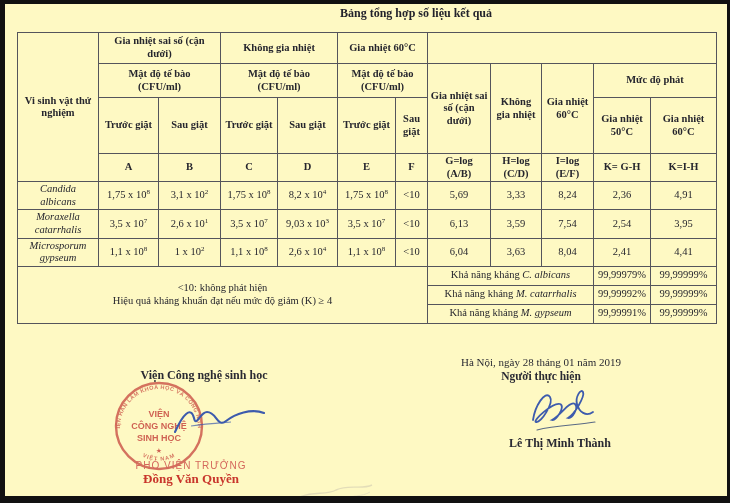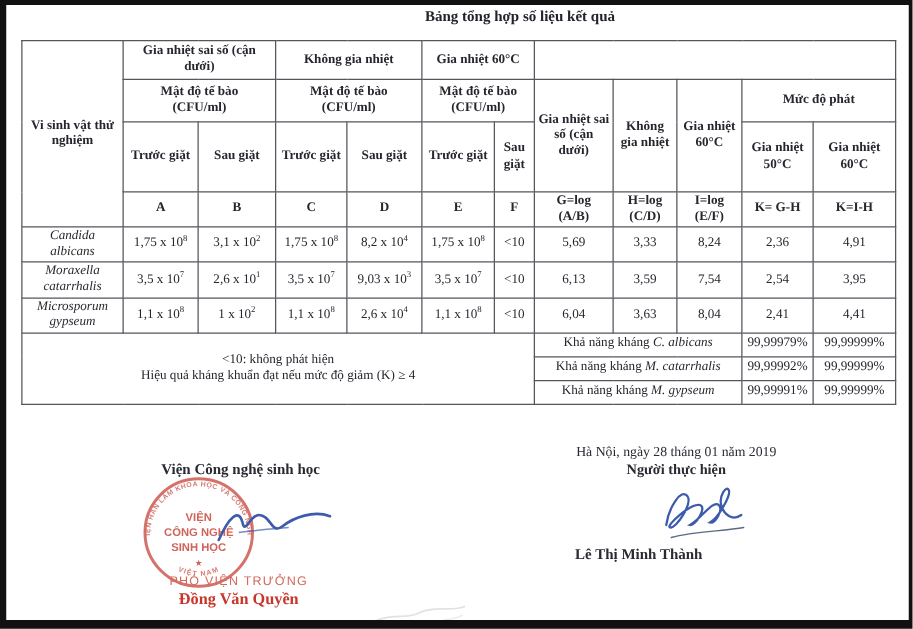--- a/index.html
+++ b/index.html
@@ -3,21 +3,21 @@
 <meta charset="utf-8">
 <style>
   html,body{margin:0;padding:0;}
   body{
     width:730px;height:503px;position:relative;background:#111;
     font-family:"Liberation Serif","DejaVu Serif",serif;
     -webkit-font-smoothing:antialiased;
   }
   .page{
     position:absolute;left:5px;top:4px;right:3px;bottom:7px;
-    background:#ffffff;overflow:hidden;color:#26262e;
+    background:#fef9c3;overflow:hidden;color:#26262e;
   }
   .title{
     position:absolute;left:285px;top:2px;width:252px;text-align:center;
     font-weight:bold;font-size:12px;color:#23232c;
   }
   table.results{
     position:absolute;left:12px;top:28px;width:699px;
     border-collapse:collapse;table-layout:fixed;
   }
   table.results td{
@@ -45,25 +45,25 @@
   }
   td.resist{text-align:left;padding-left:6px;font-size:10px;}
   td.pct{font-size:10px;}
   sup{font-size:7px;line-height:0;}
   .signoff-right{
     position:absolute;left:420px;top:352px;width:232px;text-align:center;
     font-size:11px;color:#2a2a33;
   }
   .signoff-right .role{font-weight:bold;font-size:11.5px;margin-top:2px;}
   .name-right{
-    position:absolute;left:455px;top:432px;width:200px;text-align:left;
+    position:absolute;left:455px;top:432px;width:200px;text-align:center;
     font-weight:bold;font-size:12px;color:#2a2a33;
   }
   .org-left{
-    position:absolute;left:124px;top:364px;width:150px;
+    position:absolute;left:124px;top:364px;width:150px;text-align:center;
     font-weight:bold;font-size:12px;color:#2a2a33;
   }
   .stamp{position:absolute;left:106px;top:374px;opacity:.88;}
   .stamp text{fill:#c94e44;font-family:"Liberation Sans","DejaVu Sans",sans-serif;}
   .sig{position:absolute;}
   .role-left{
     position:absolute;left:116px;top:456px;width:140px;text-align:center;
     color:#d4685c;font-size:10px;letter-spacing:1px;
     font-family:"Liberation Sans","DejaVu Sans",sans-serif;
   }

